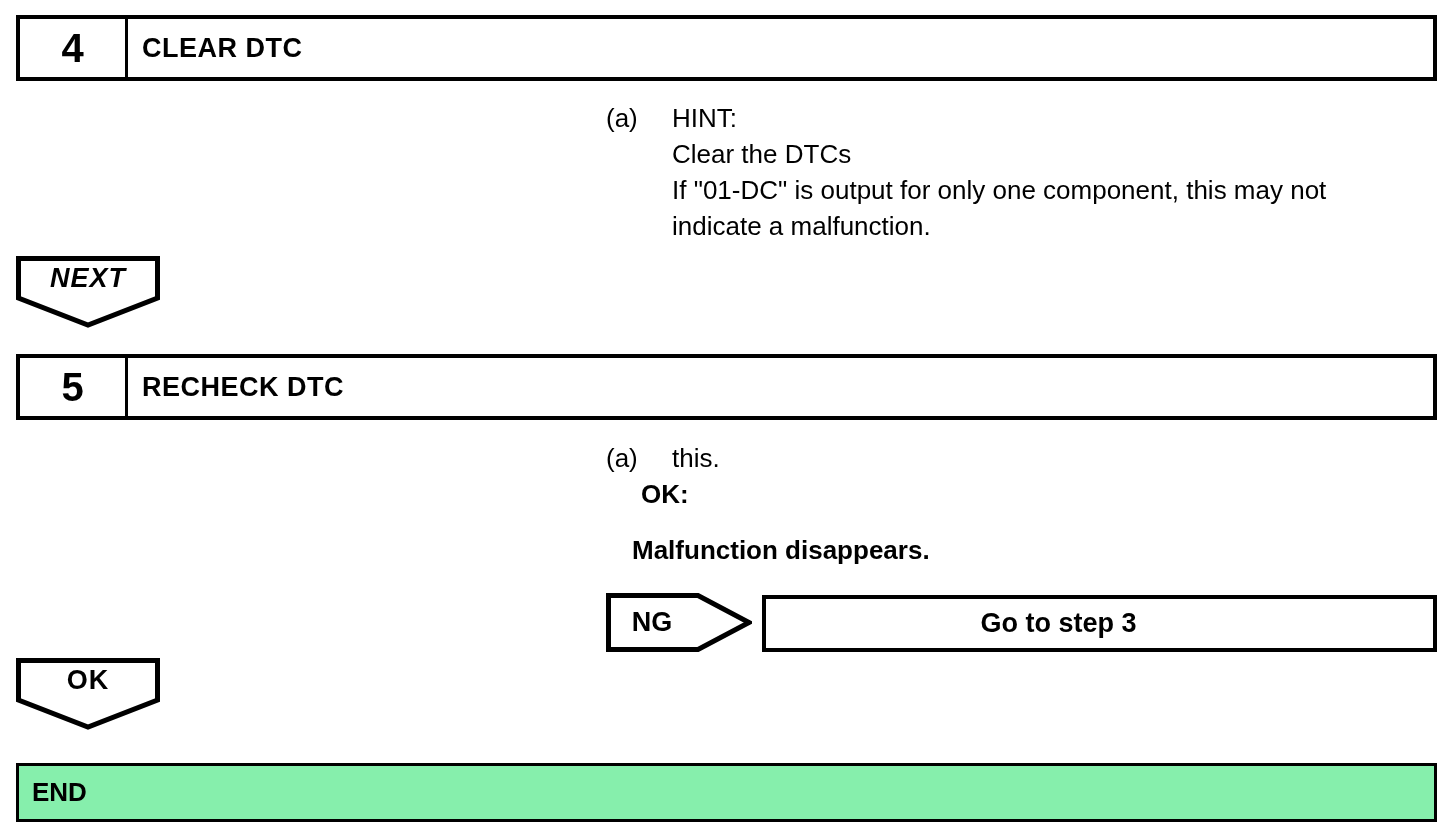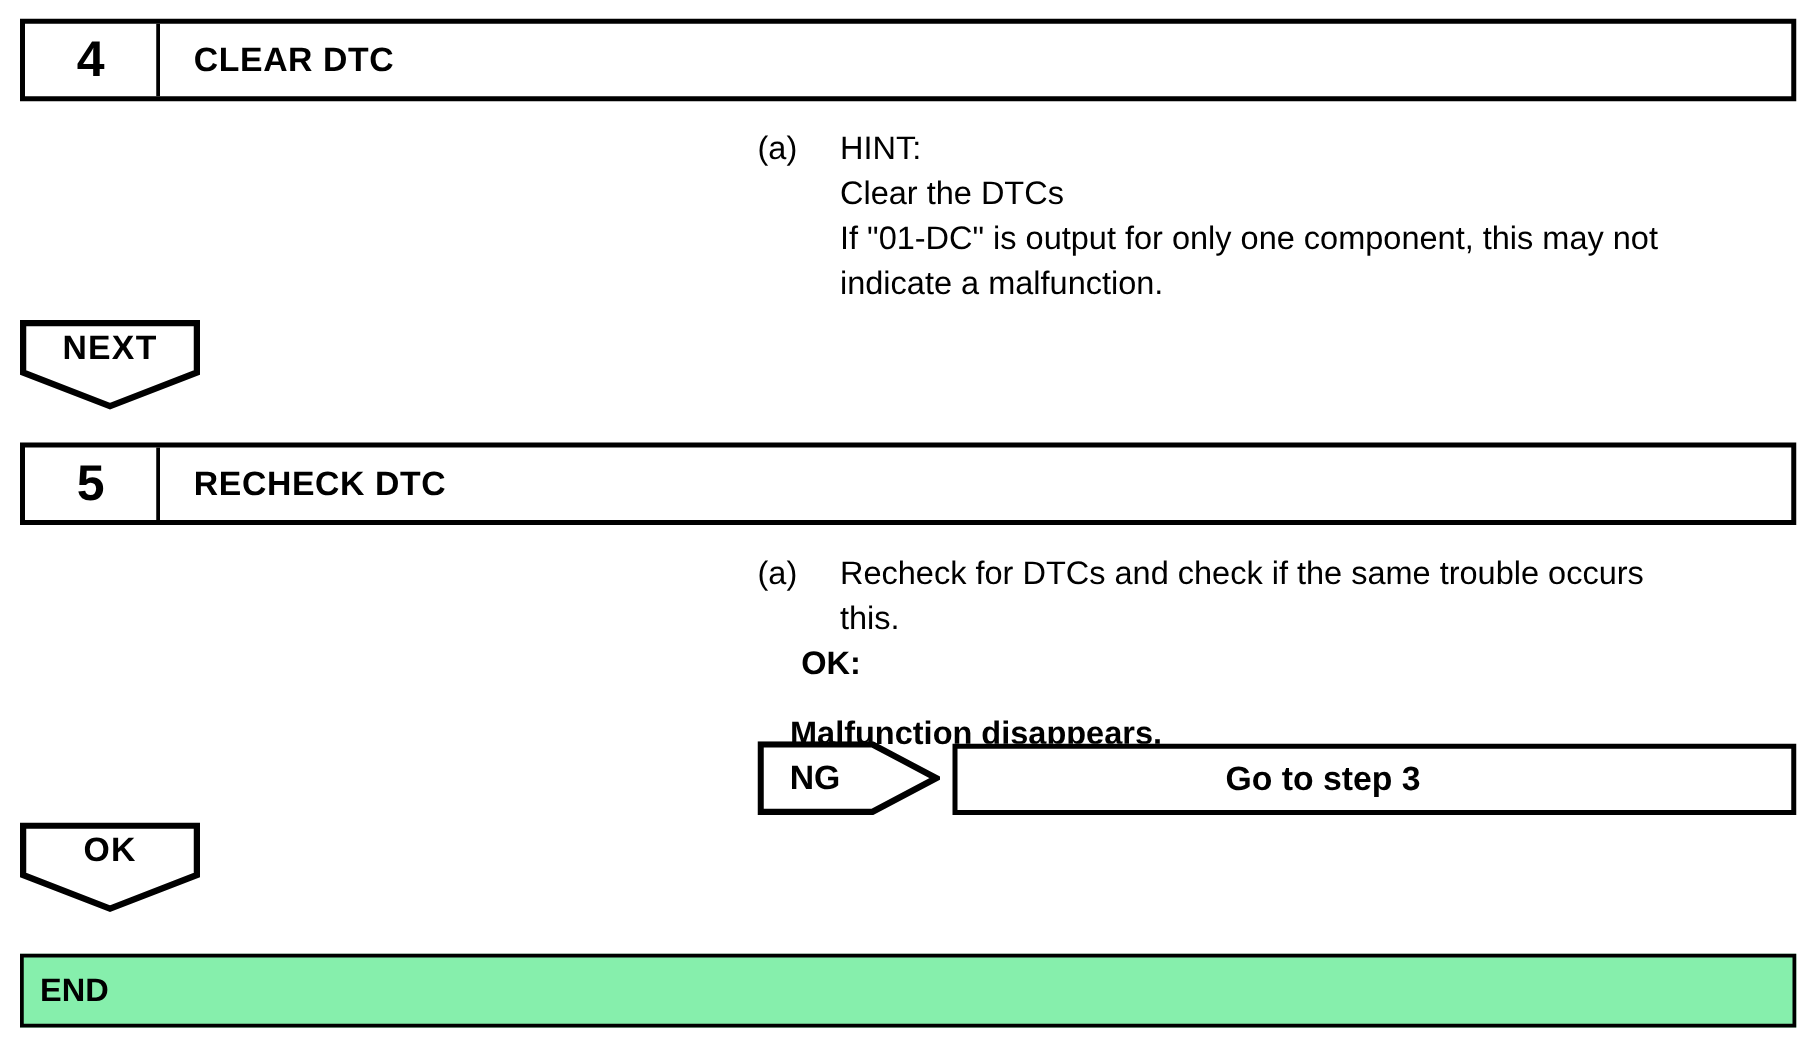--- a/index.html
+++ b/index.html
@@ -35,21 +35,20 @@
     font-weight: bold;
   }
   .step-title {
     flex: 1;
     display: flex;
     align-items: center;
     padding-left: 14px;
     font-size: 27px;
     font-weight: bold;
     letter-spacing: 0.5px;
-    margin-left: 13px;
   }
 
   
   .text-block {
     position: absolute;
     left: 606px;
     font-size: 26px;
     line-height: 36px;
     white-space: nowrap;
   }
@@ -126,21 +125,21 @@
     align-items: center;
     padding-left: 13px;
     font-size: 26px;
     font-weight: bold;
     background: #86efac;
   }
 
   
   #step4-header { top: 15px; }
   #step4-text   { top: 100px; }
-  #next-connector { top: 256px; }
+  #next-connector { top: 256px; font-style: italic; }
   #step5-header { top: 354px; }
   #step5-text   { top: 440px; }
   #ok-connector { top: 658px; }
 </style>
 </head>
 <body>
 
 <div class="page">
 
   <div class="step-header" id="step4-header">
@@ -169,21 +168,20 @@
 
   <div class="step-header" id="step5-header">
     <div class="step-number">5</div>
     <div class="step-title">RECHECK DTC</div>
   </div>
 
   <div class="text-block" id="step5-text">
     <div class="para">
       <span class="marker">(a)</span>
       <div>
-        <div>Recheck for DTCs and check if the same trouble occurs</div>
         <div>this.</div>
       </div>
     </div>
     <div class="ok-label">OK:</div>
     <div class="ok-text">Malfunction disappears.</div>
   </div>
 
   <div class="ng-shape">
     <svg width="146" height="59" viewBox="0 0 146 59">
       <polygon points="2.5,2.5 92,2.5 143,29.5 92,56.5 2.5,56.5" fill="#ffffff" stroke="#000000" stroke-width="5"></polygon>

